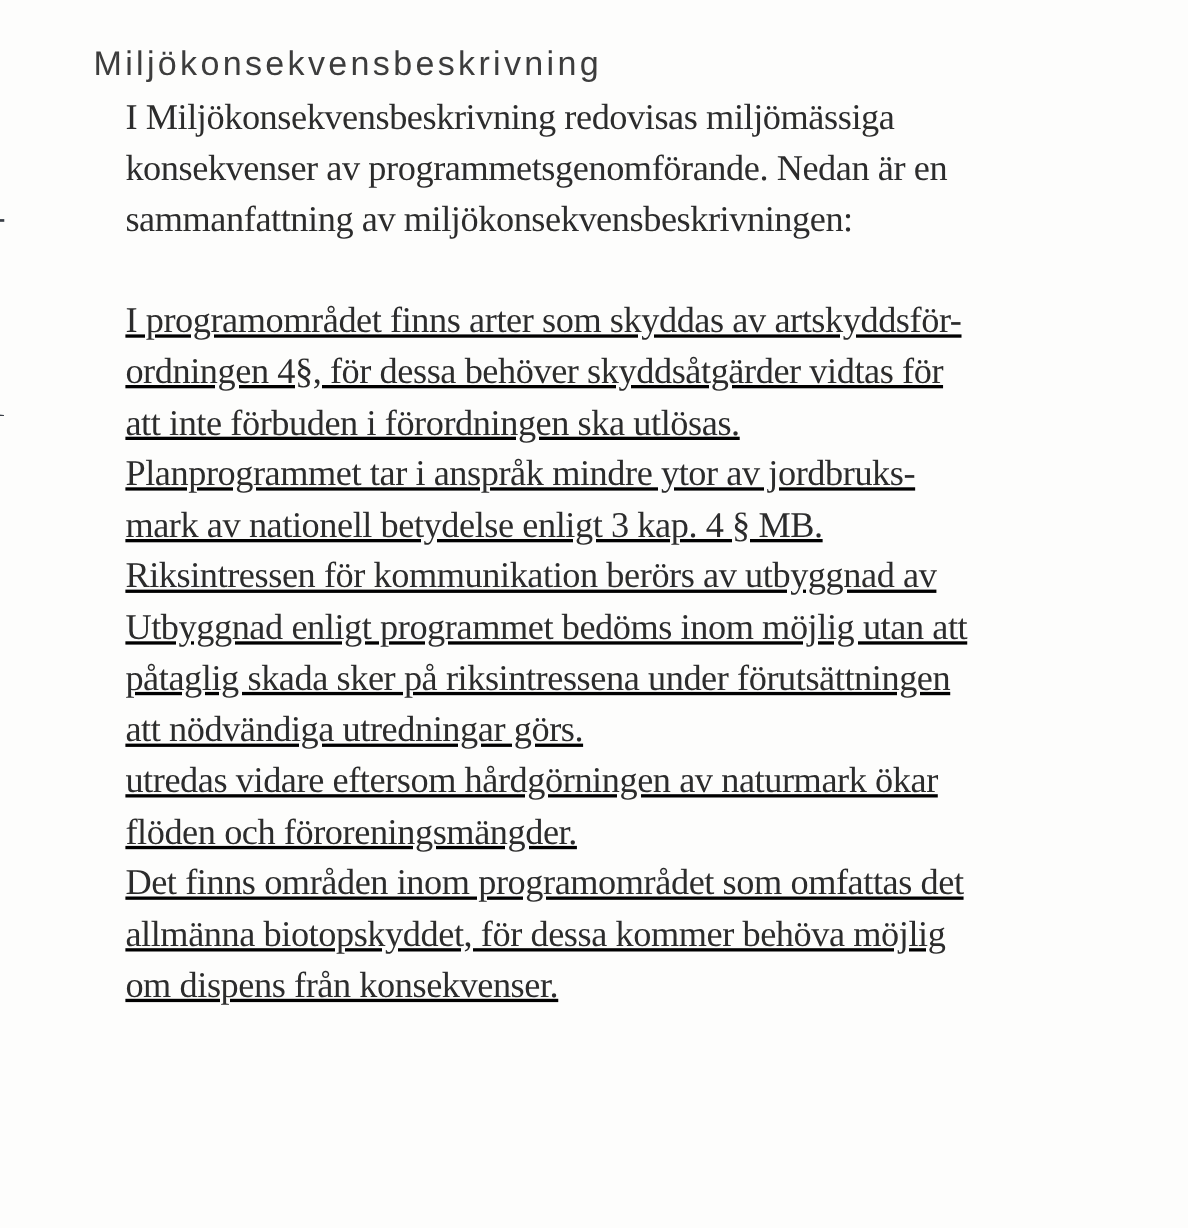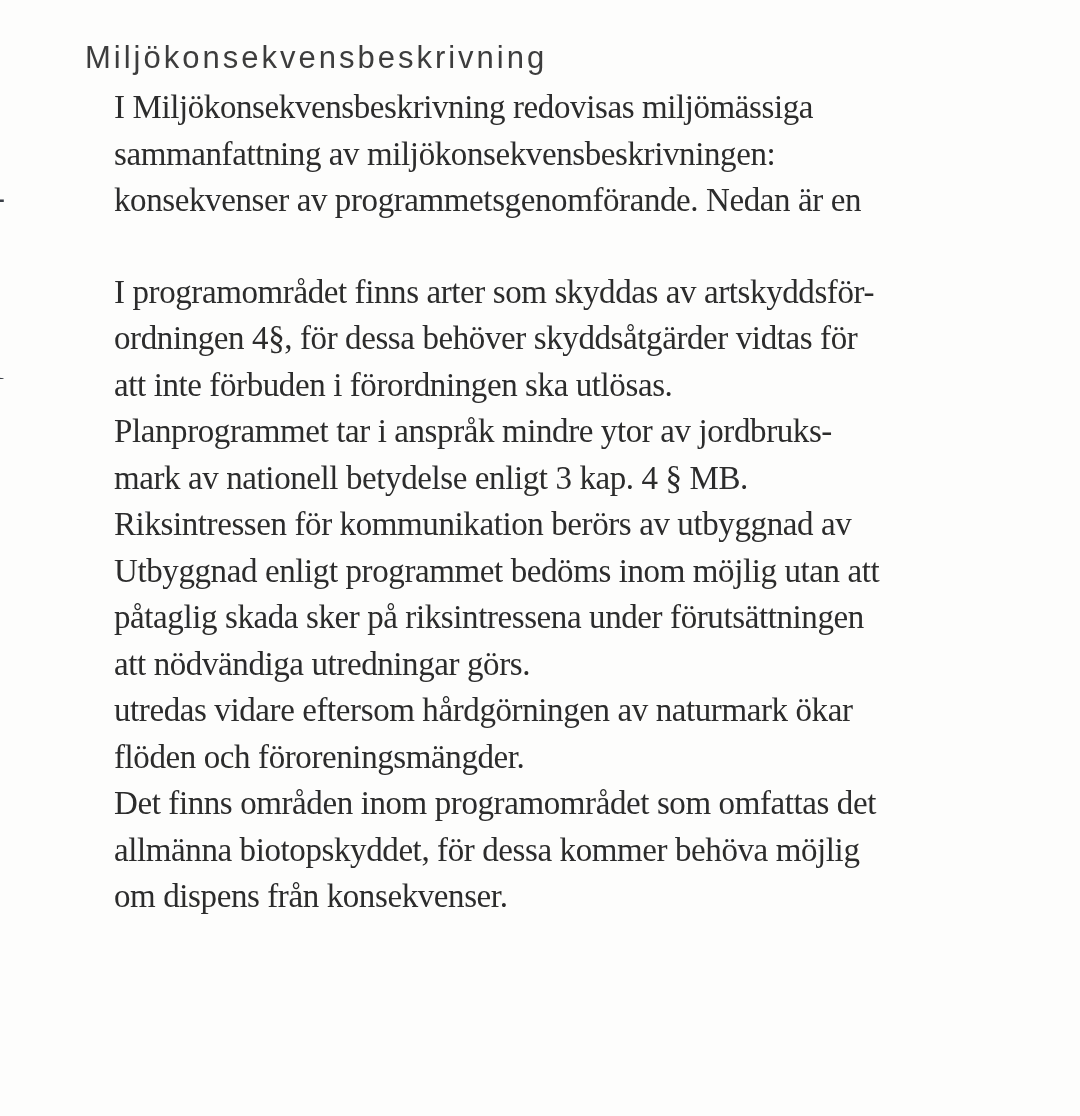--- a/index.html
+++ b/index.html
@@ -39,20 +39,21 @@
     left: 90px;
     top: 84px;
     width: 900px;
     margin-left: 24px;
   }
   .para {
     margin: 0;
   }
   .para + .para {
     margin-top: 45px;
+    text-decoration: underline;
   }
   .line {
     font-size: 33px;
     line-height: 46.5px;
     letter-spacing: -0.4px;
     color: #2c2c2c;
     white-space: nowrap;
   }
   .edge-frag {
     position: absolute;
@@ -77,22 +78,22 @@
 </head>
 <body>
 
 <div class="page">
 
   <h1 class="heading">Miljökonsekvensbeskrivning</h1>
 
   <div class="text-block">
     <div class="para">
         <div class="line">I Miljökonsekvensbeskrivning redovisas miljömässiga</div>
+        <div class="line">konsekvenser av programmetsgenomförande. Nedan är en</div>
         <div class="line">sammanfattning av miljökonsekvensbeskrivningen:</div>
-        <div class="line">konsekvenser av programmetsgenomförande. Nedan är en</div>
       </div>
     <div class="para">
         <div class="line">I programområdet finns arter som skyddas av artskyddsför-</div>
         <div class="line">ordningen 4§, för dessa behöver skyddsåtgärder vidtas för</div>
         <div class="line">att inte förbuden i förordningen ska utlösas.</div>
         <div class="line">Planprogrammet tar i anspråk mindre ytor av jordbruks-</div>
         <div class="line">mark av nationell betydelse enligt 3 kap. 4 § MB.</div>
         <div class="line">Riksintressen för kommunikation berörs av utbyggnad av</div>
         <div class="line">Utbyggnad enligt programmet bedöms inom möjlig utan att</div>
         <div class="line">påtaglig skada sker på riksintressena under förutsättningen</div>

